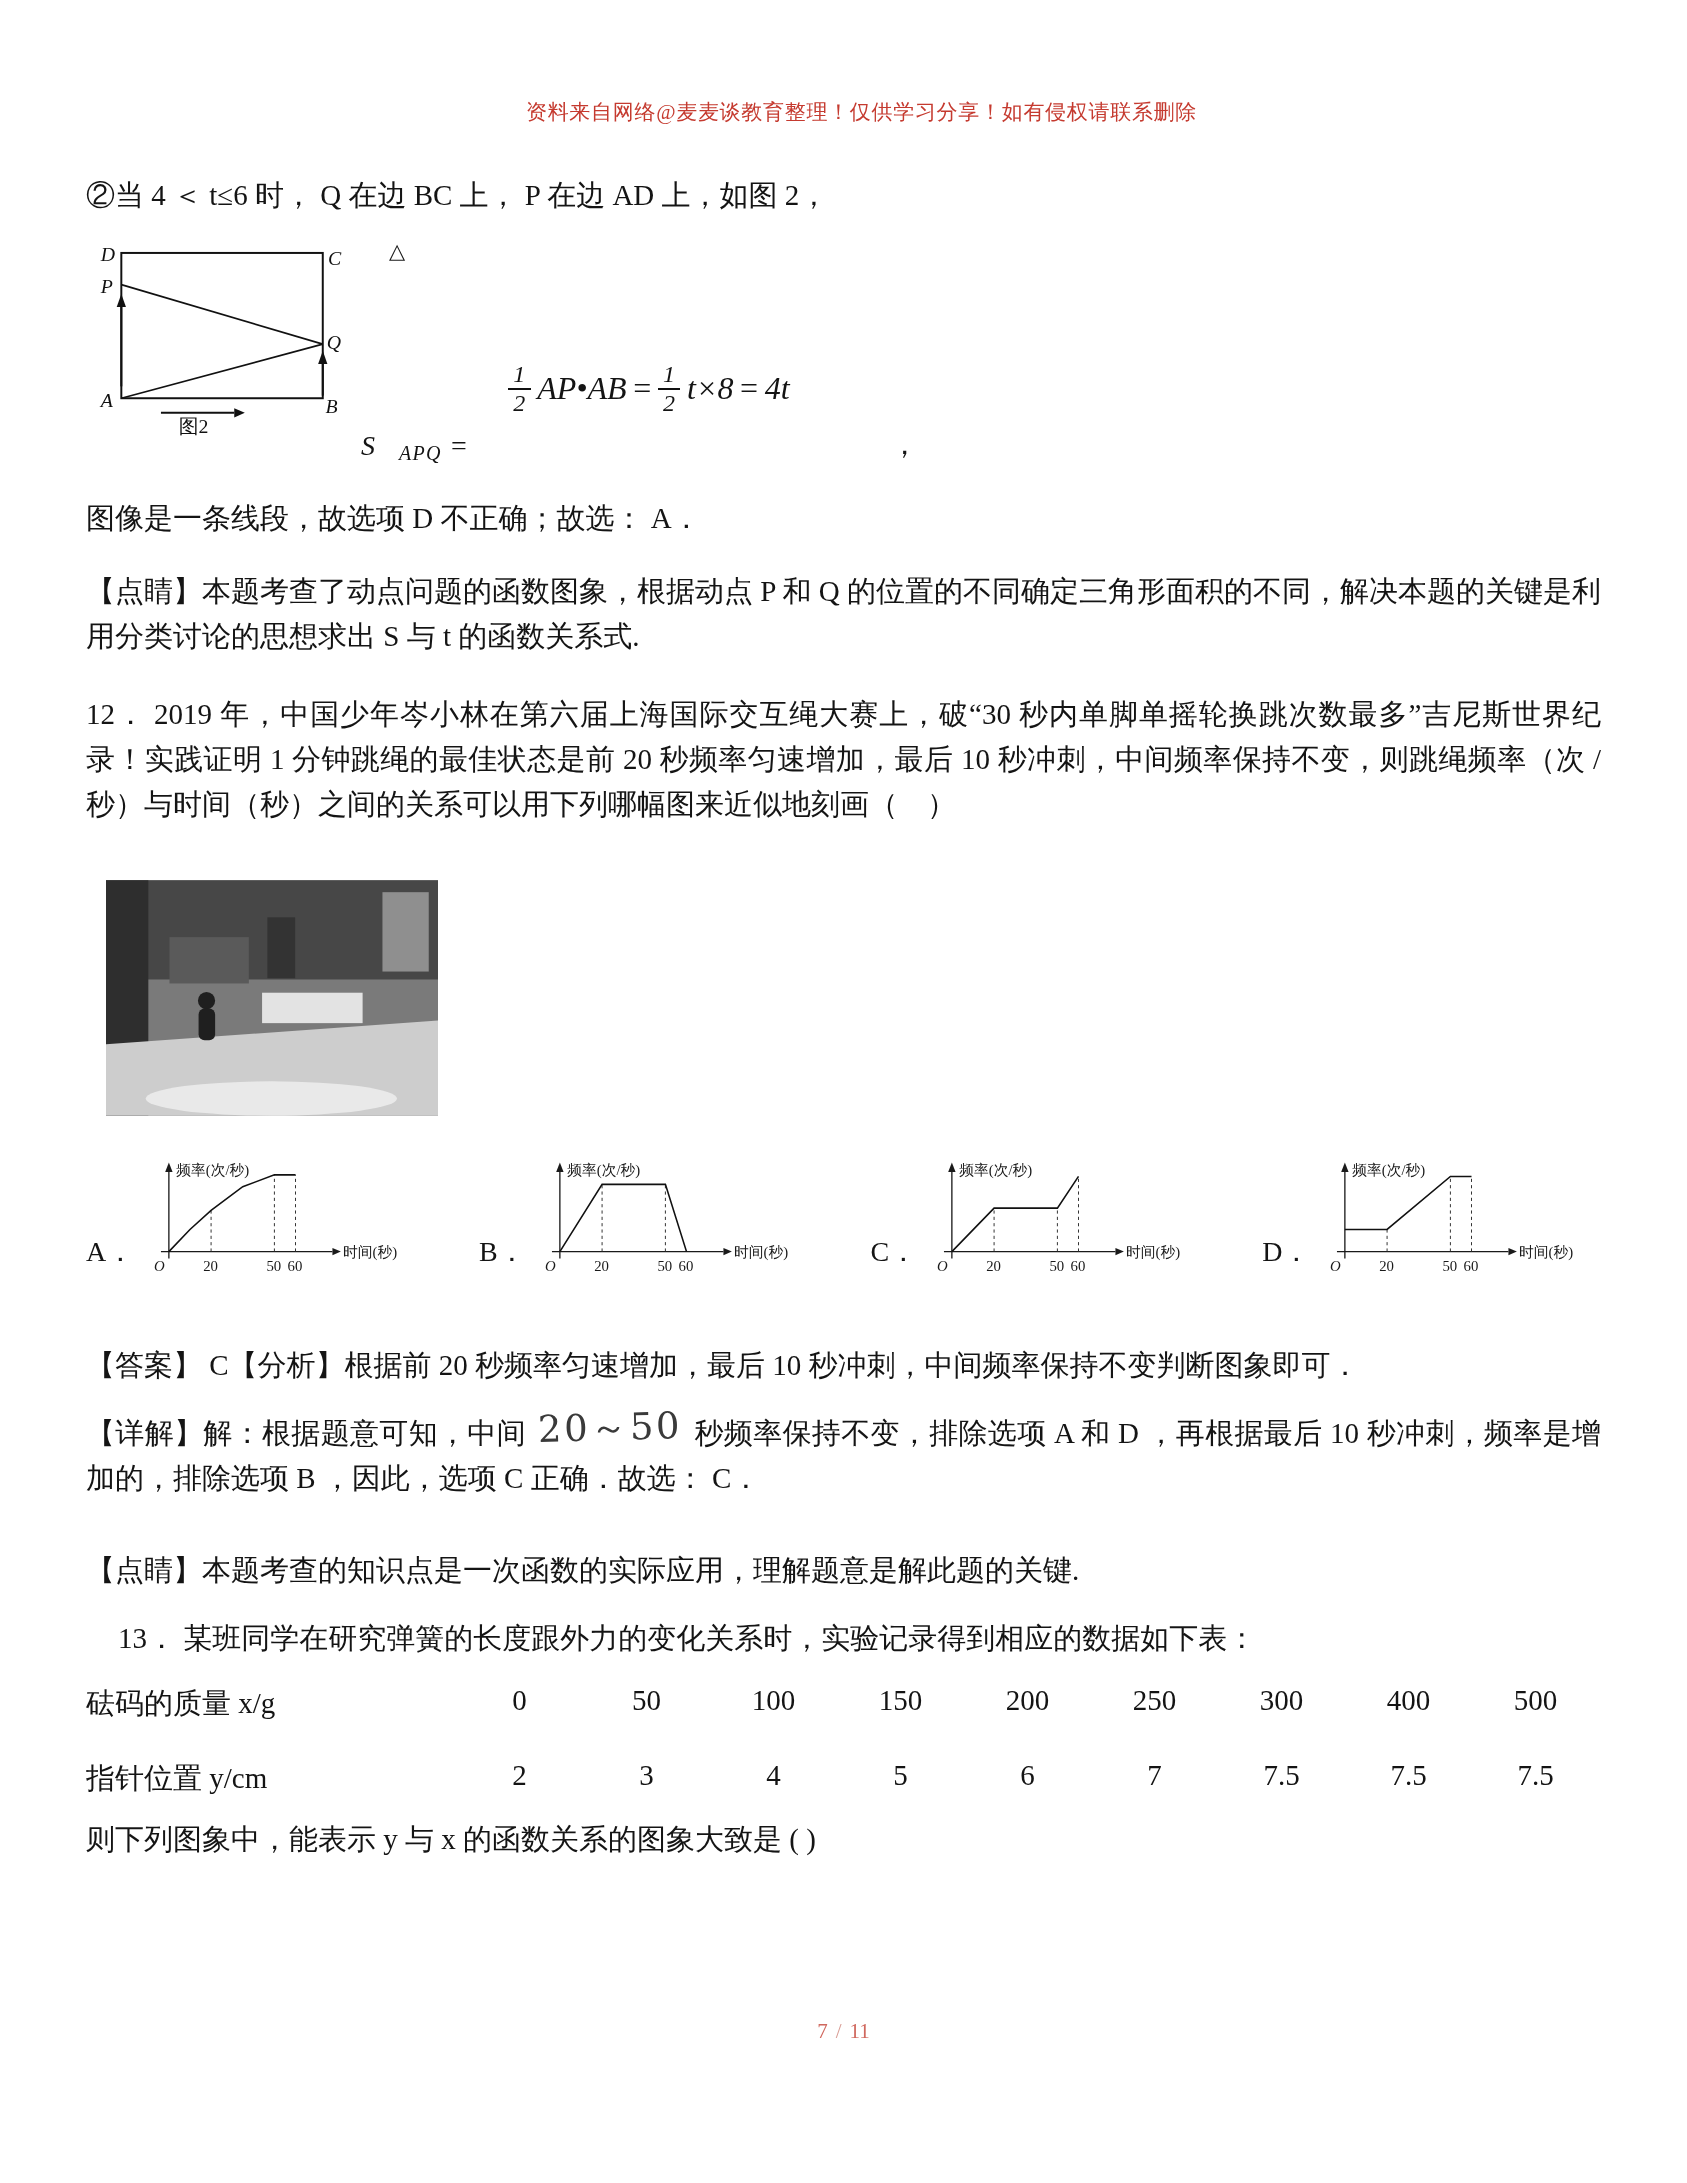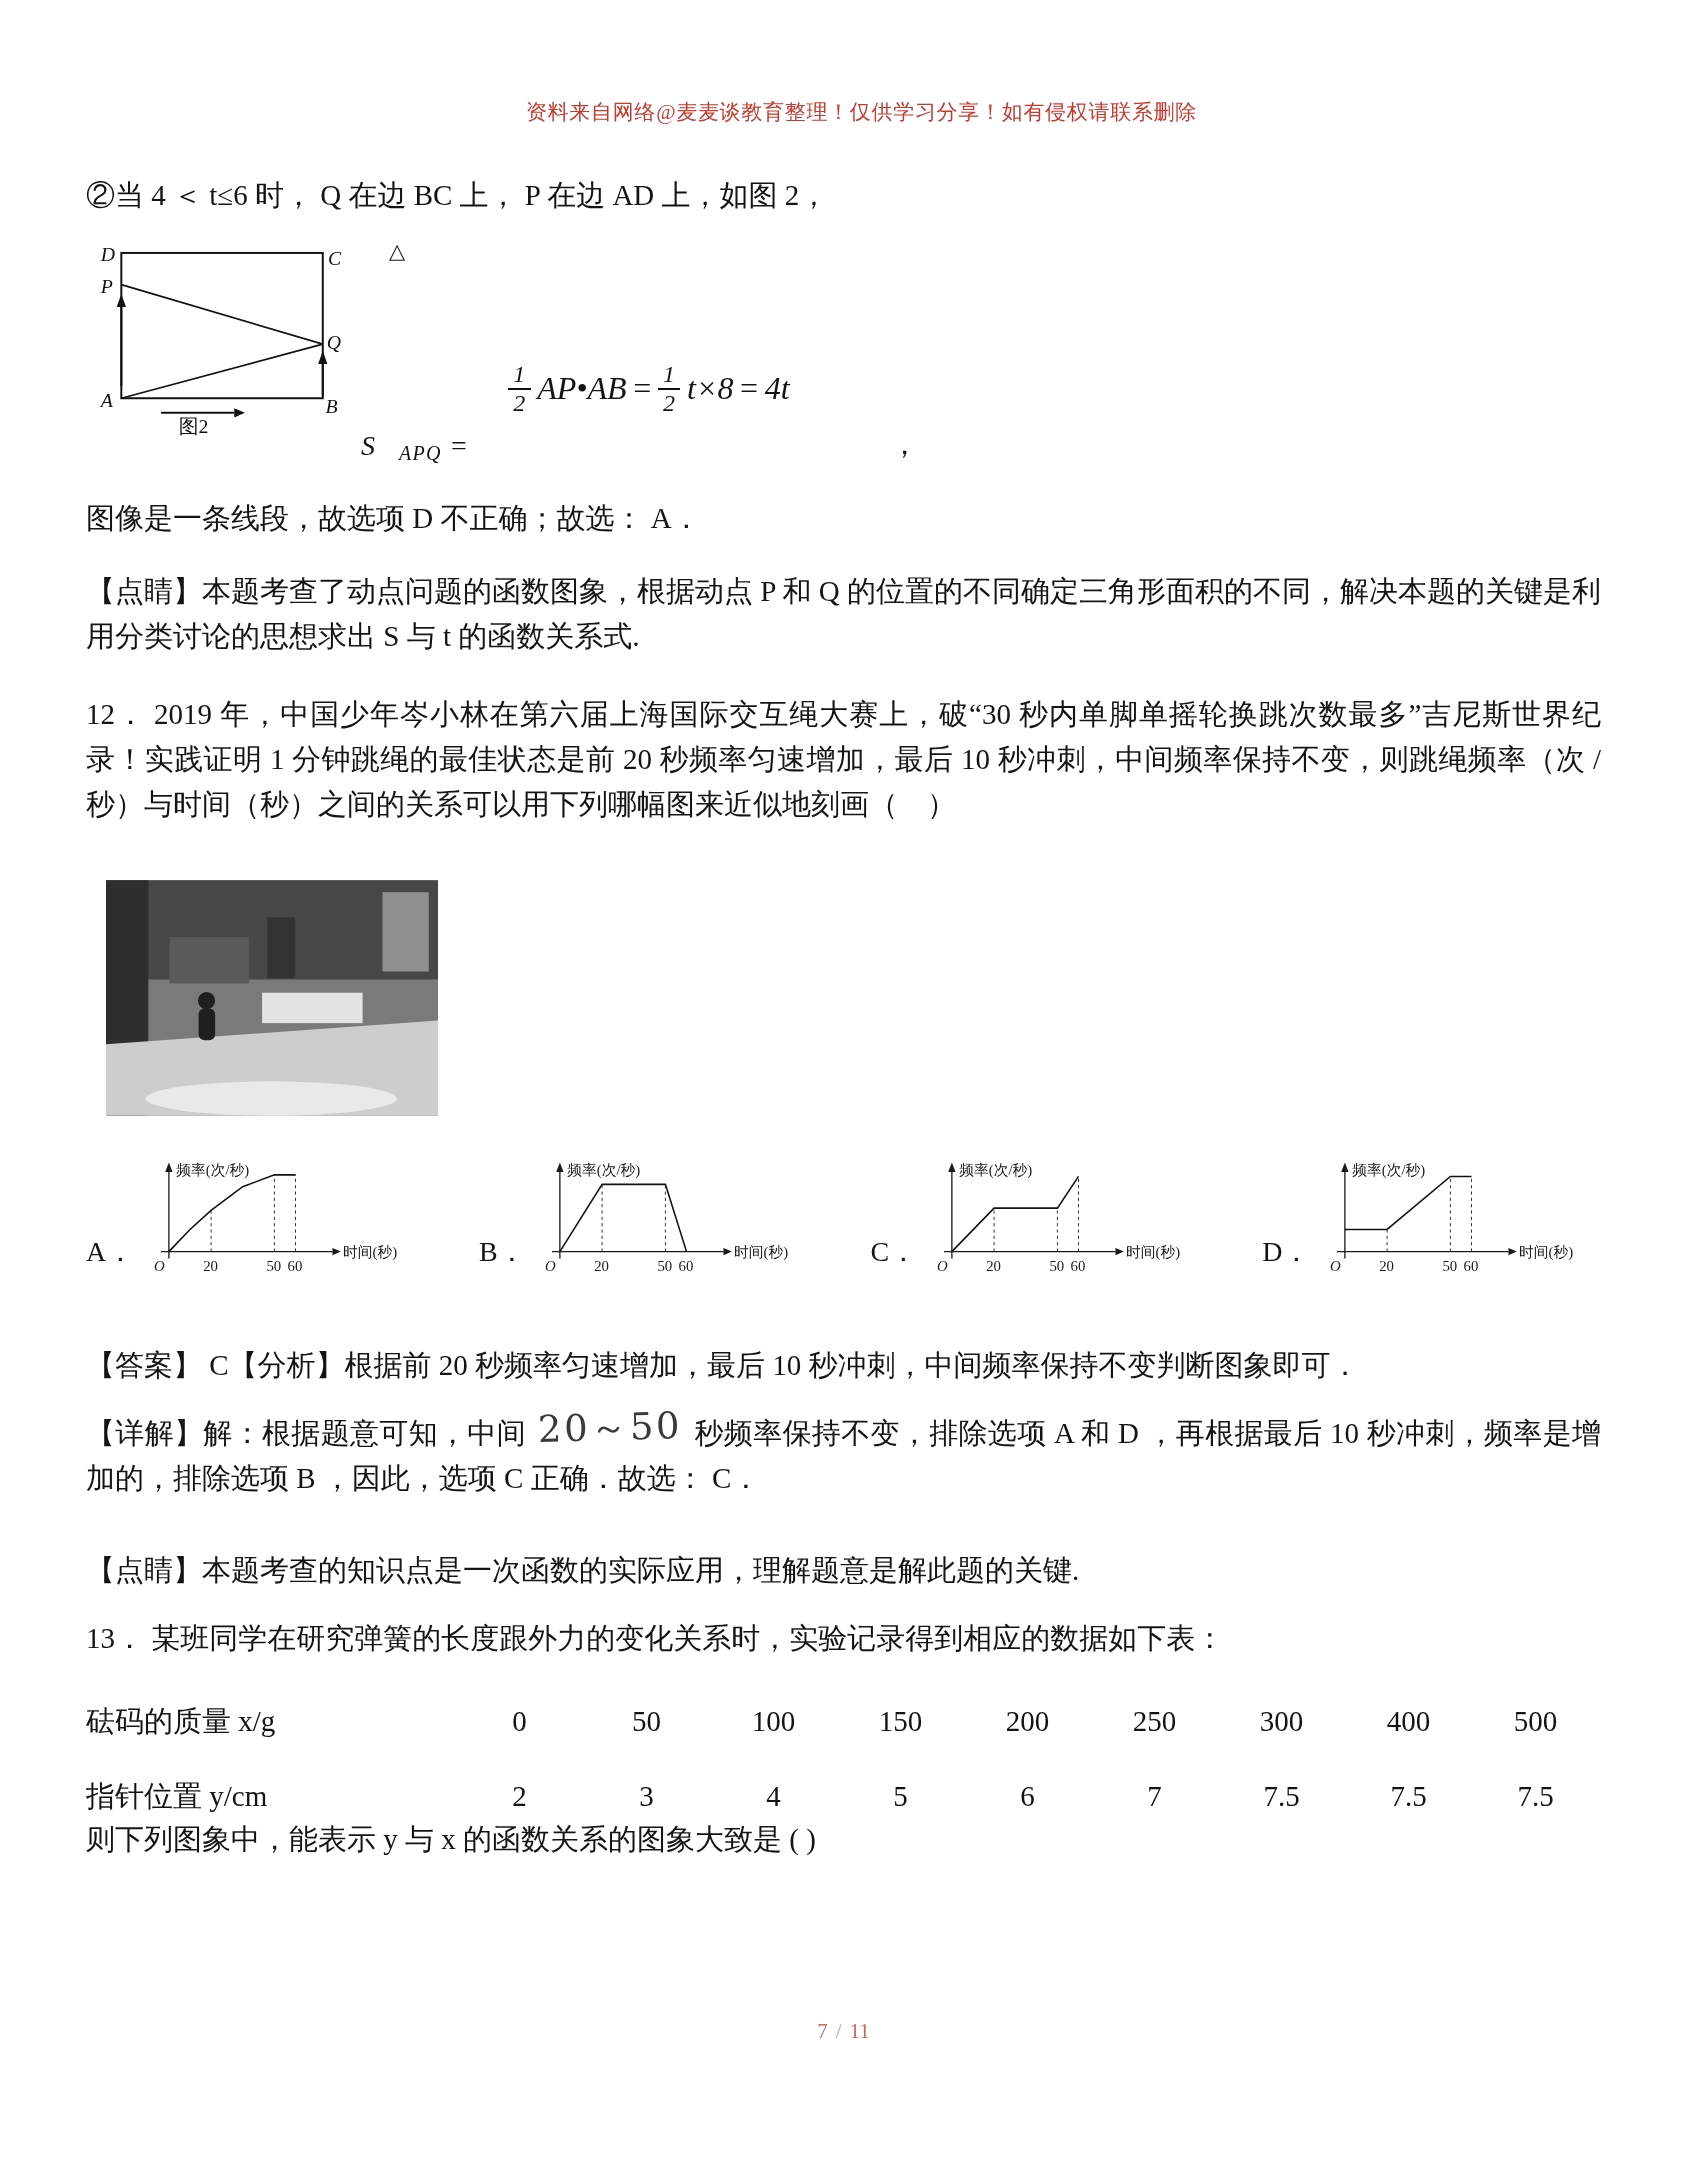--- a/index.html
+++ b/index.html
@@ -52,21 +52,21 @@
   .mini-chart{width:288px;height:124px;display:block;}
   .mini-chart text{fill:#1a1a1a;font-family:"Liberation Serif","DejaVu Serif",serif;}
   
   .handwritten{
     display:inline-block;font-size:37px;font-family:"DejaVu Serif",serif;
     color:#3a3a3a;letter-spacing:2.6px;transform:rotate(-1.5deg);
     margin:0 12px;position:relative;top:-2.6px;line-height:1;
   }
   
   .data-table{position:absolute;left:86px;top:1684px;width:1515px;font-size:29px;}
-  .trow{display:flex;align-items:center;height:75px;}
+  .trow{display:flex;align-items:flex-start;height:75px;}
   .tlabel{width:370px;}
   .tcell{width:127px;text-align:center;}
 </style>
 </head>
 <body style="--header_red: #c53a2f; --footer_red: #d0685e; --ink: #141414;">
 
 <div class="page abs" style="inset:0;">
 
   <div class="header-notice">资料来自网络@麦麦谈教育整理！仅供学习分享！如有侵权请联系删除</div>
 
@@ -216,21 +216,21 @@
   </div>
 
   <div class="para" style="top:1343px;">【答案】 C【分析】根据前 20 秒频率匀速增加，最后 10 秒冲刺，中间频率保持不变判断图象即可．</div>
 
   <div class="para" style="top:1411px;">
     <span>【详解】解：根据题意可知，中间</span><span class="handwritten">20～50</span><span>秒频率保持不变，排除选项 A 和 D ，再根据最后 10 秒冲刺，频率是增加的，排除选项 B ，因此，选项 C 正确．故选： C．</span>
   </div>
 
   <div class="para" style="top:1548px;">【点睛】本题考查的知识点是一次函数的实际应用，理解题意是解此题的关键.</div>
 
-  <div class="para" style="top:1616px;">13． 某班同学在研究弹簧的长度跟外力的变化关系时，实验记录得到相应的数据如下表：</div>
+  <div class="para" style="top:1616px;margin-left:32px;">13． 某班同学在研究弹簧的长度跟外力的变化关系时，实验记录得到相应的数据如下表：</div>
 
   <div class="data-table">
     <div class="trow" id="table-row-1">
       <div class="tlabel">砝码的质量 x/g</div>
     <div class="tcell">0</div>
         <div class="tcell">50</div>
         <div class="tcell">100</div>
         <div class="tcell">150</div>
         <div class="tcell">200</div>
         <div class="tcell">250</div>

